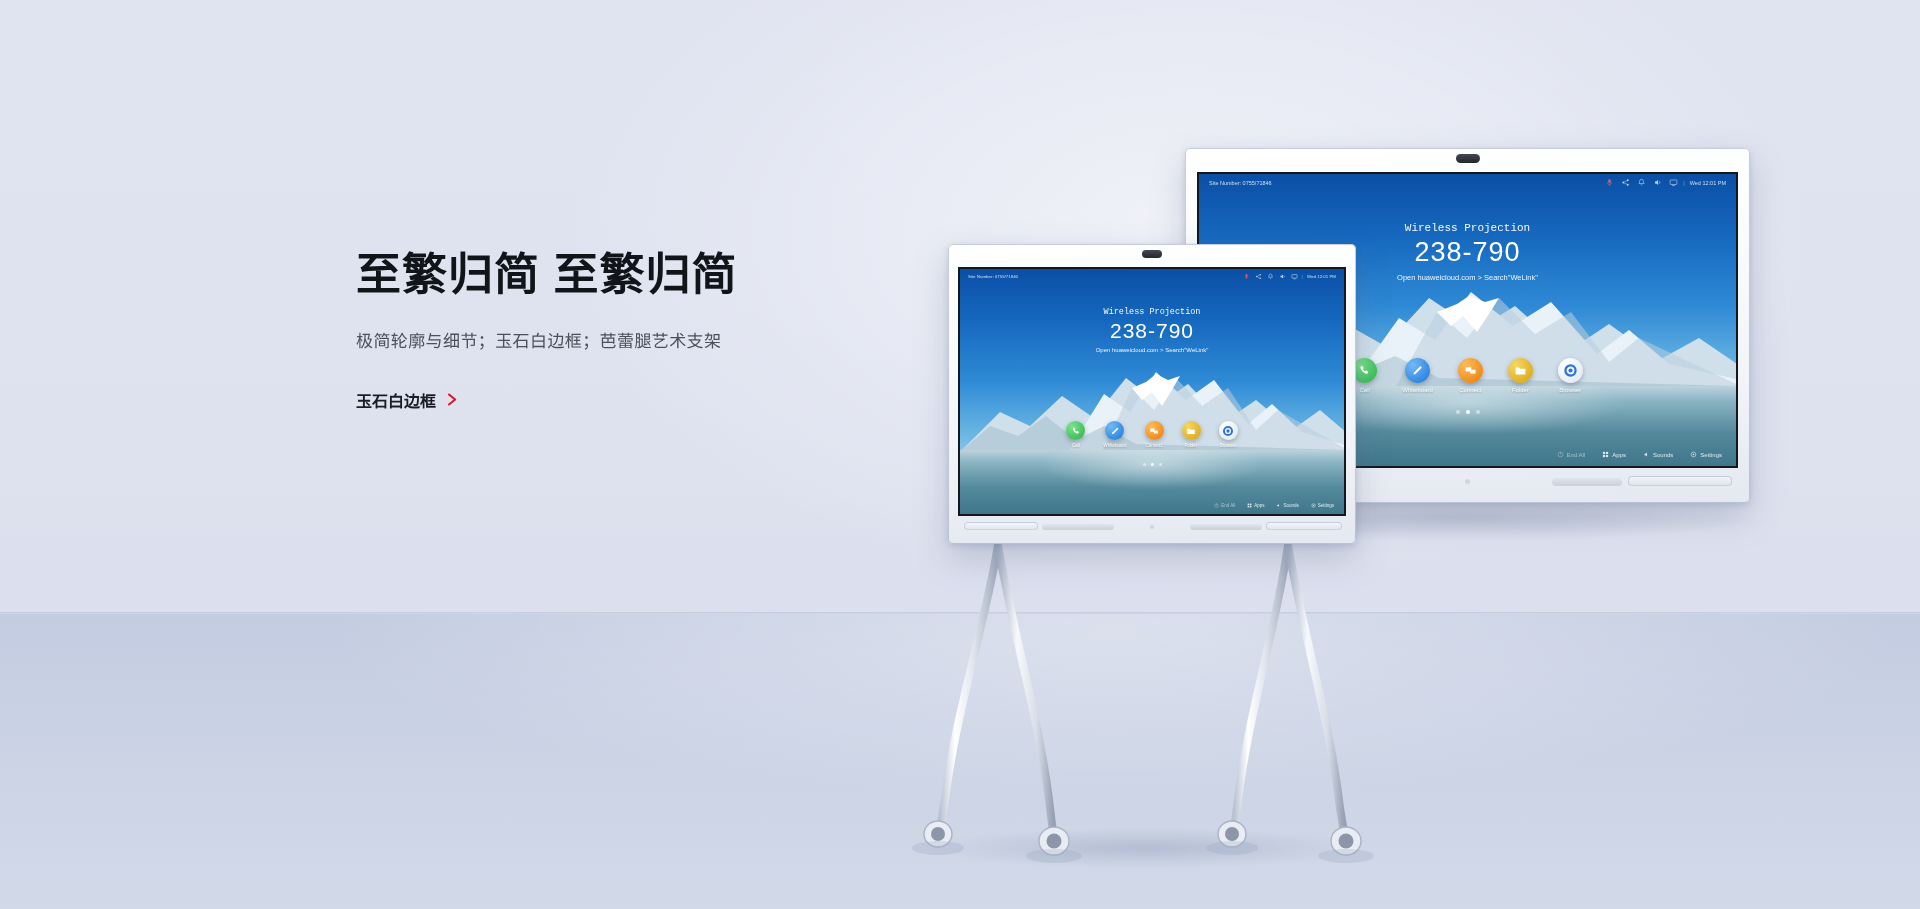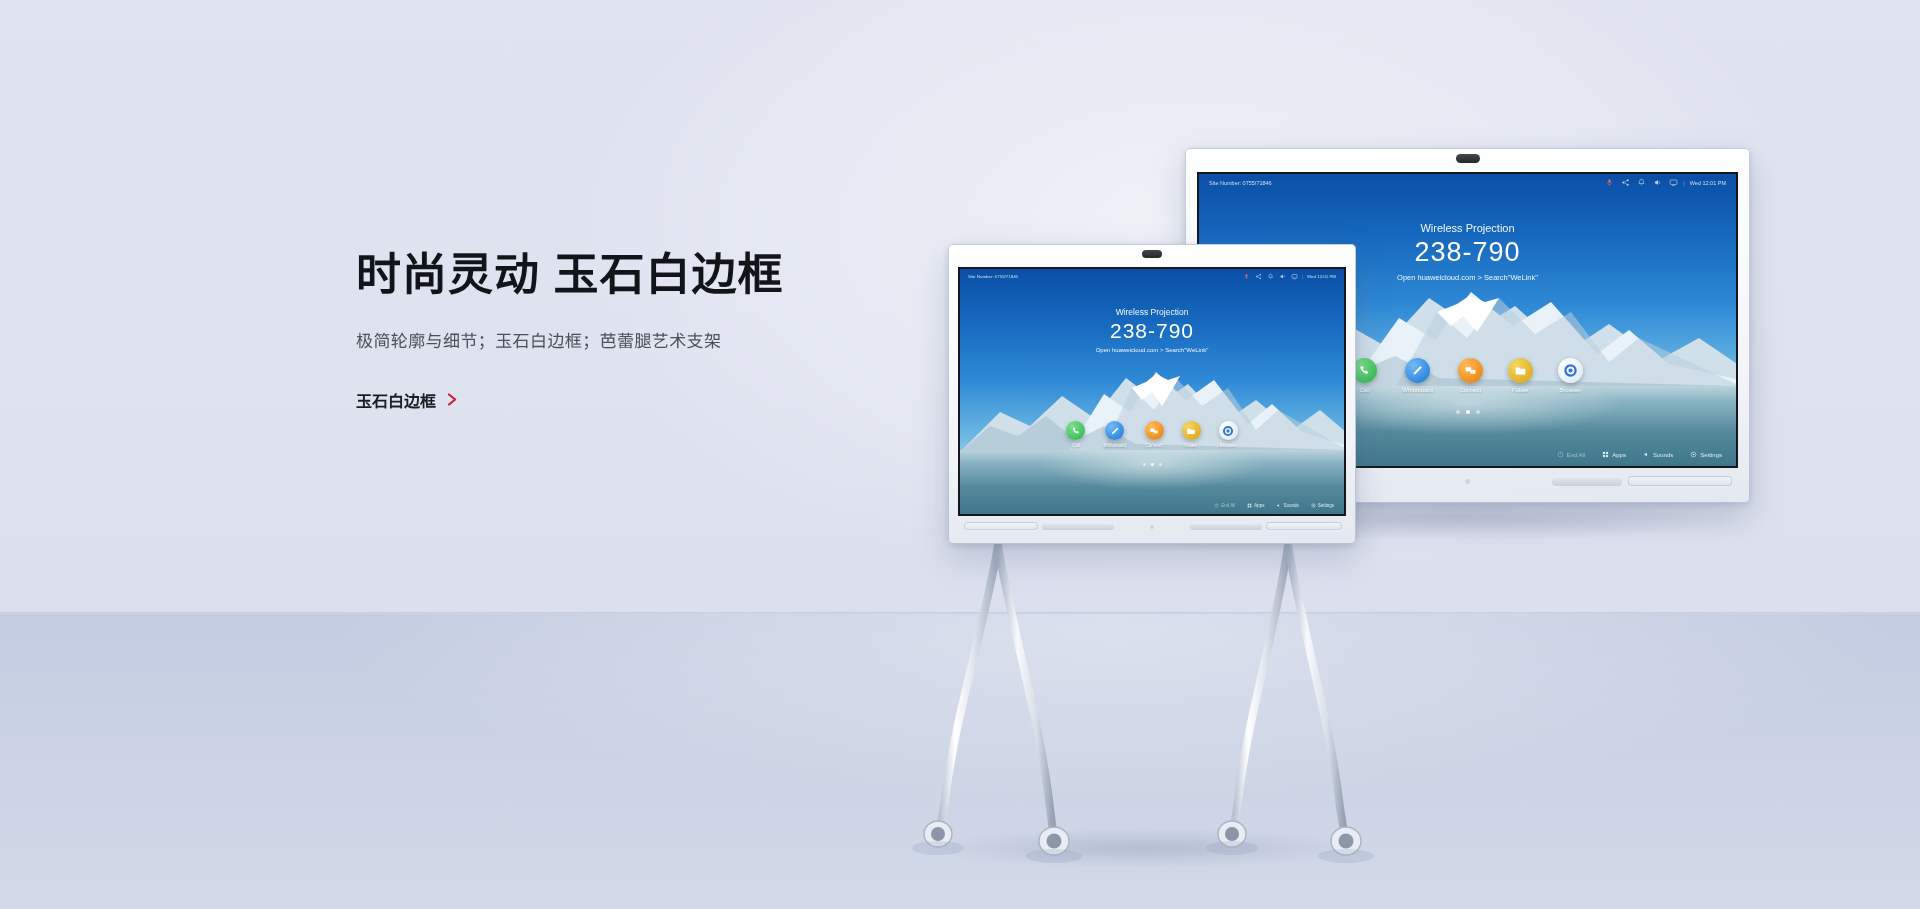--- a/index.html
+++ b/index.html
@@ -77,21 +77,21 @@
     position:absolute;left:0;top:0;width:100%;
     display:flex;align-items:center;justify-content:space-between;
     color:#dce9f7;box-sizing:border-box;
   }
   .sb-left{white-space:nowrap;opacity:.92;}
   .sb-right{display:flex;align-items:center;white-space:nowrap;opacity:.92;}
   .sb-icn{display:inline-block;}
 
   
   .proj{position:absolute;left:0;width:100%;text-align:center;color:#ffffff;}
-  .proj-title{opacity:.95;}
+  .proj-title{opacity:.95;font-family:Liberation Mono, monospace;}
   .proj-code{font-weight:300;letter-spacing:1px;}
   .proj-hint{opacity:.92;}
 
   
   .scene{position:absolute;left:0;width:100%;overflow:hidden;}
   .sky{position:absolute;left:0;top:0;width:100%;height:100%;
        background:linear-gradient(180deg,#1775c9 0%,#3f9ada 45%,#8fc9e8 100%);}
   .mt{position:absolute;bottom:0;}
   .water{
     position:absolute;left:0;bottom:0;width:100%;
@@ -136,21 +136,21 @@
 
 <div id="stage">
 
   <div class="wall"></div>
   <div class="wall-glow"></div>
   <div class="horizon-line"></div>
   <div class="floor"></div>
   <div class="floor-sheen"></div>
 
   <div class="copy">
-    <h1 class="headline">时尚灵动 玉石白边框</h1>
+    <h1 class="headline">至繁归简 至繁归简</h1>
     <p class="subhead">极简轮廓与细节；玉石白边框；芭蕾腿艺术支架</p>
     <a class="more-link" href="#">
       <span>玉石白边框</span>
       <span class="chev">
         <svg width="11" height="13" viewBox="0 0 11 13" aria-hidden="true">
           <path d="M2 1.5 L8.2 6.5 L2 11.5" fill="none" stroke="#cf1b2b" stroke-width="2.1" stroke-linecap="round" stroke-linejoin="round"></path>
         </svg>
       </span>
     </a>
   </div>

